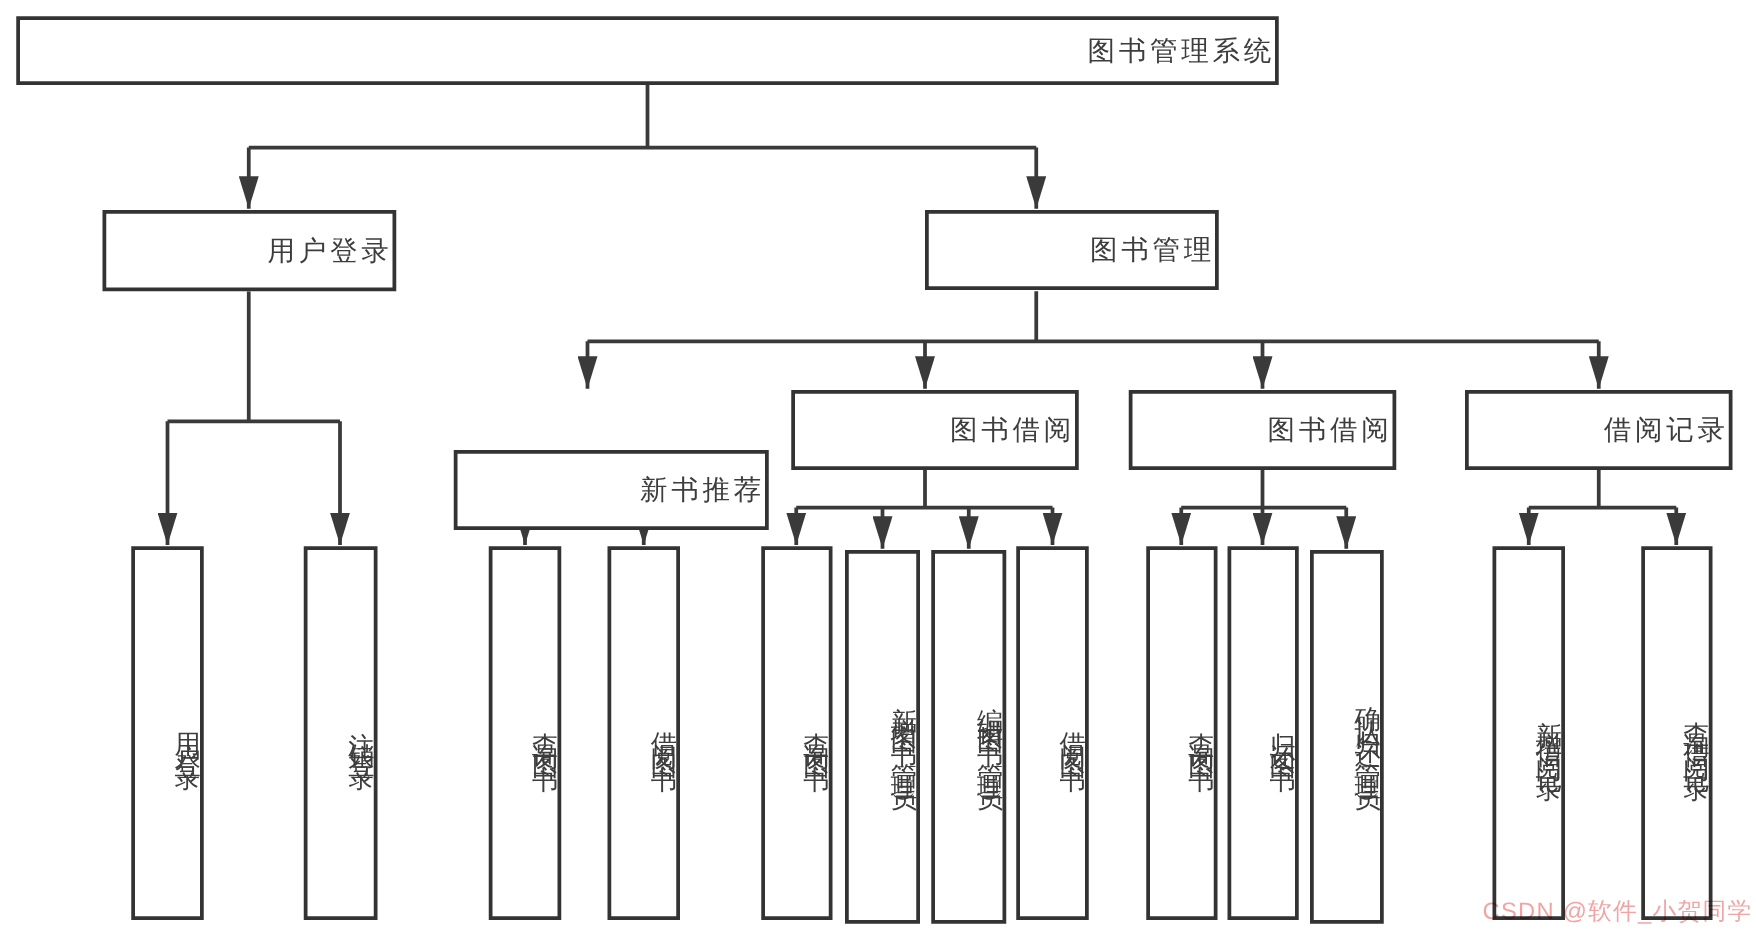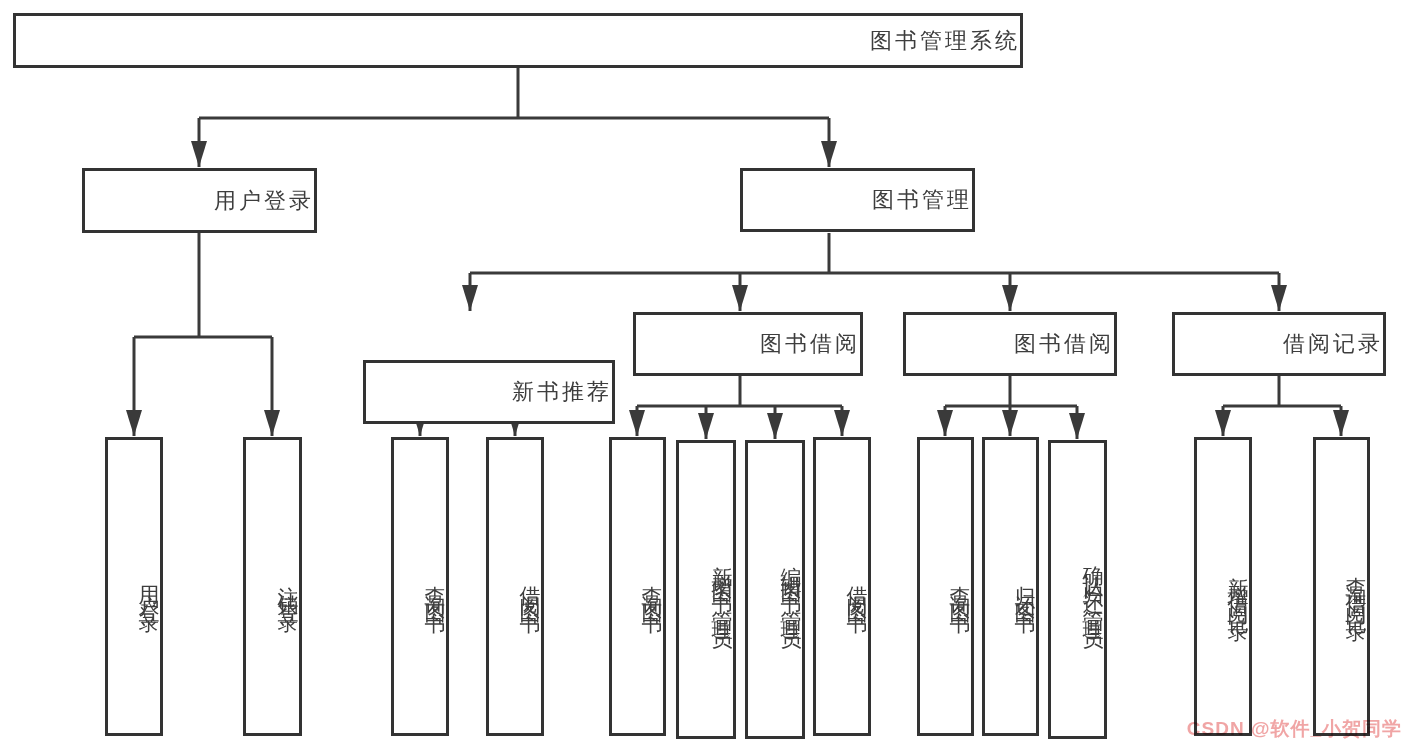--- a/index.html
+++ b/index.html
@@ -18,21 +18,20 @@
   .vbox .vtext{
     writing-mode:vertical-rl;text-orientation:mixed;
     font-size:21px;letter-spacing:9px;line-height:1;color:#3d3d3d;
     display:block;
   }
   #watermark{
     position:absolute;right:3px;bottom:5px;
     font-size:19px;letter-spacing:1px;
     mix-blend-mode:multiply;opacity:.95;white-space:nowrap;
     pointer-events:none;
-    font-weight:bold;
   }
 </style>
 </head>
 <body>
 
 <svg id="wires" viewBox="0 0 1405 747" xmlns="http://www.w3.org/2000/svg" aria-hidden="true">
   <defs>
     <marker id="arr" markerUnits="userSpaceOnUse" markerWidth="26" markerHeight="16" refX="26" refY="8" orient="auto">
       <path d="M0,0 L26,8 L0,16 Z" fill="#3a3a3a"></path>
     </marker>

